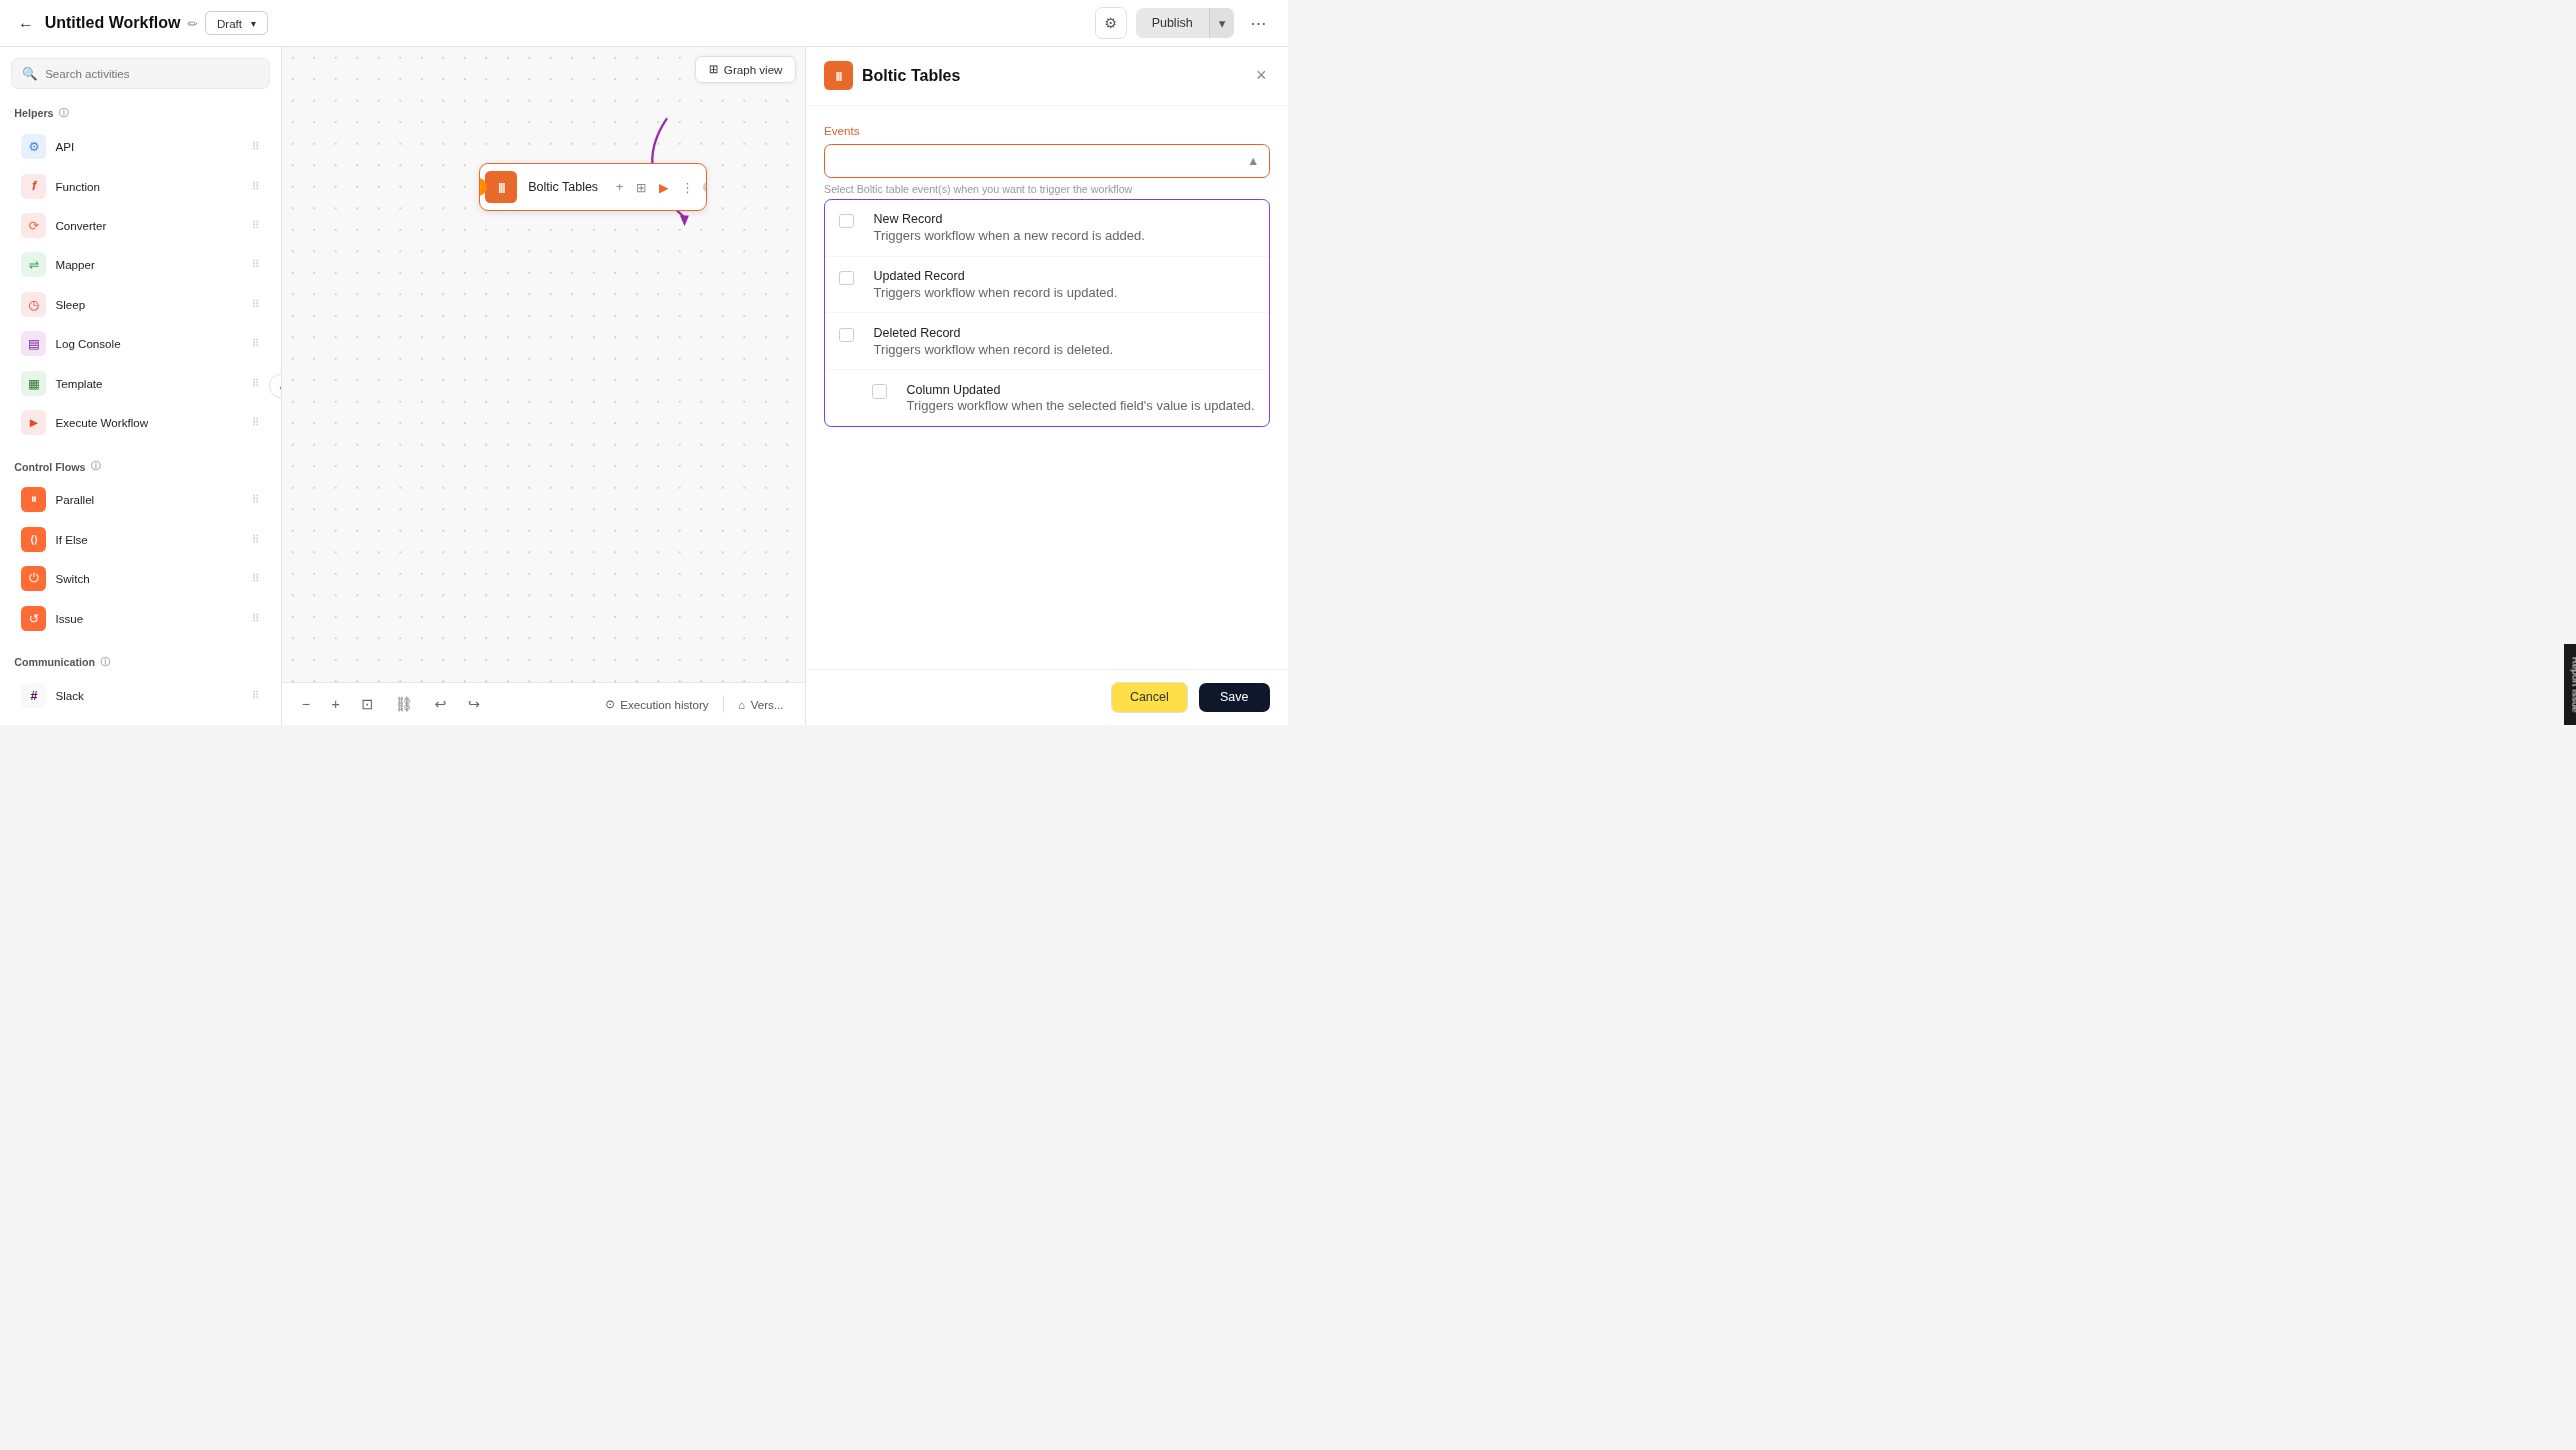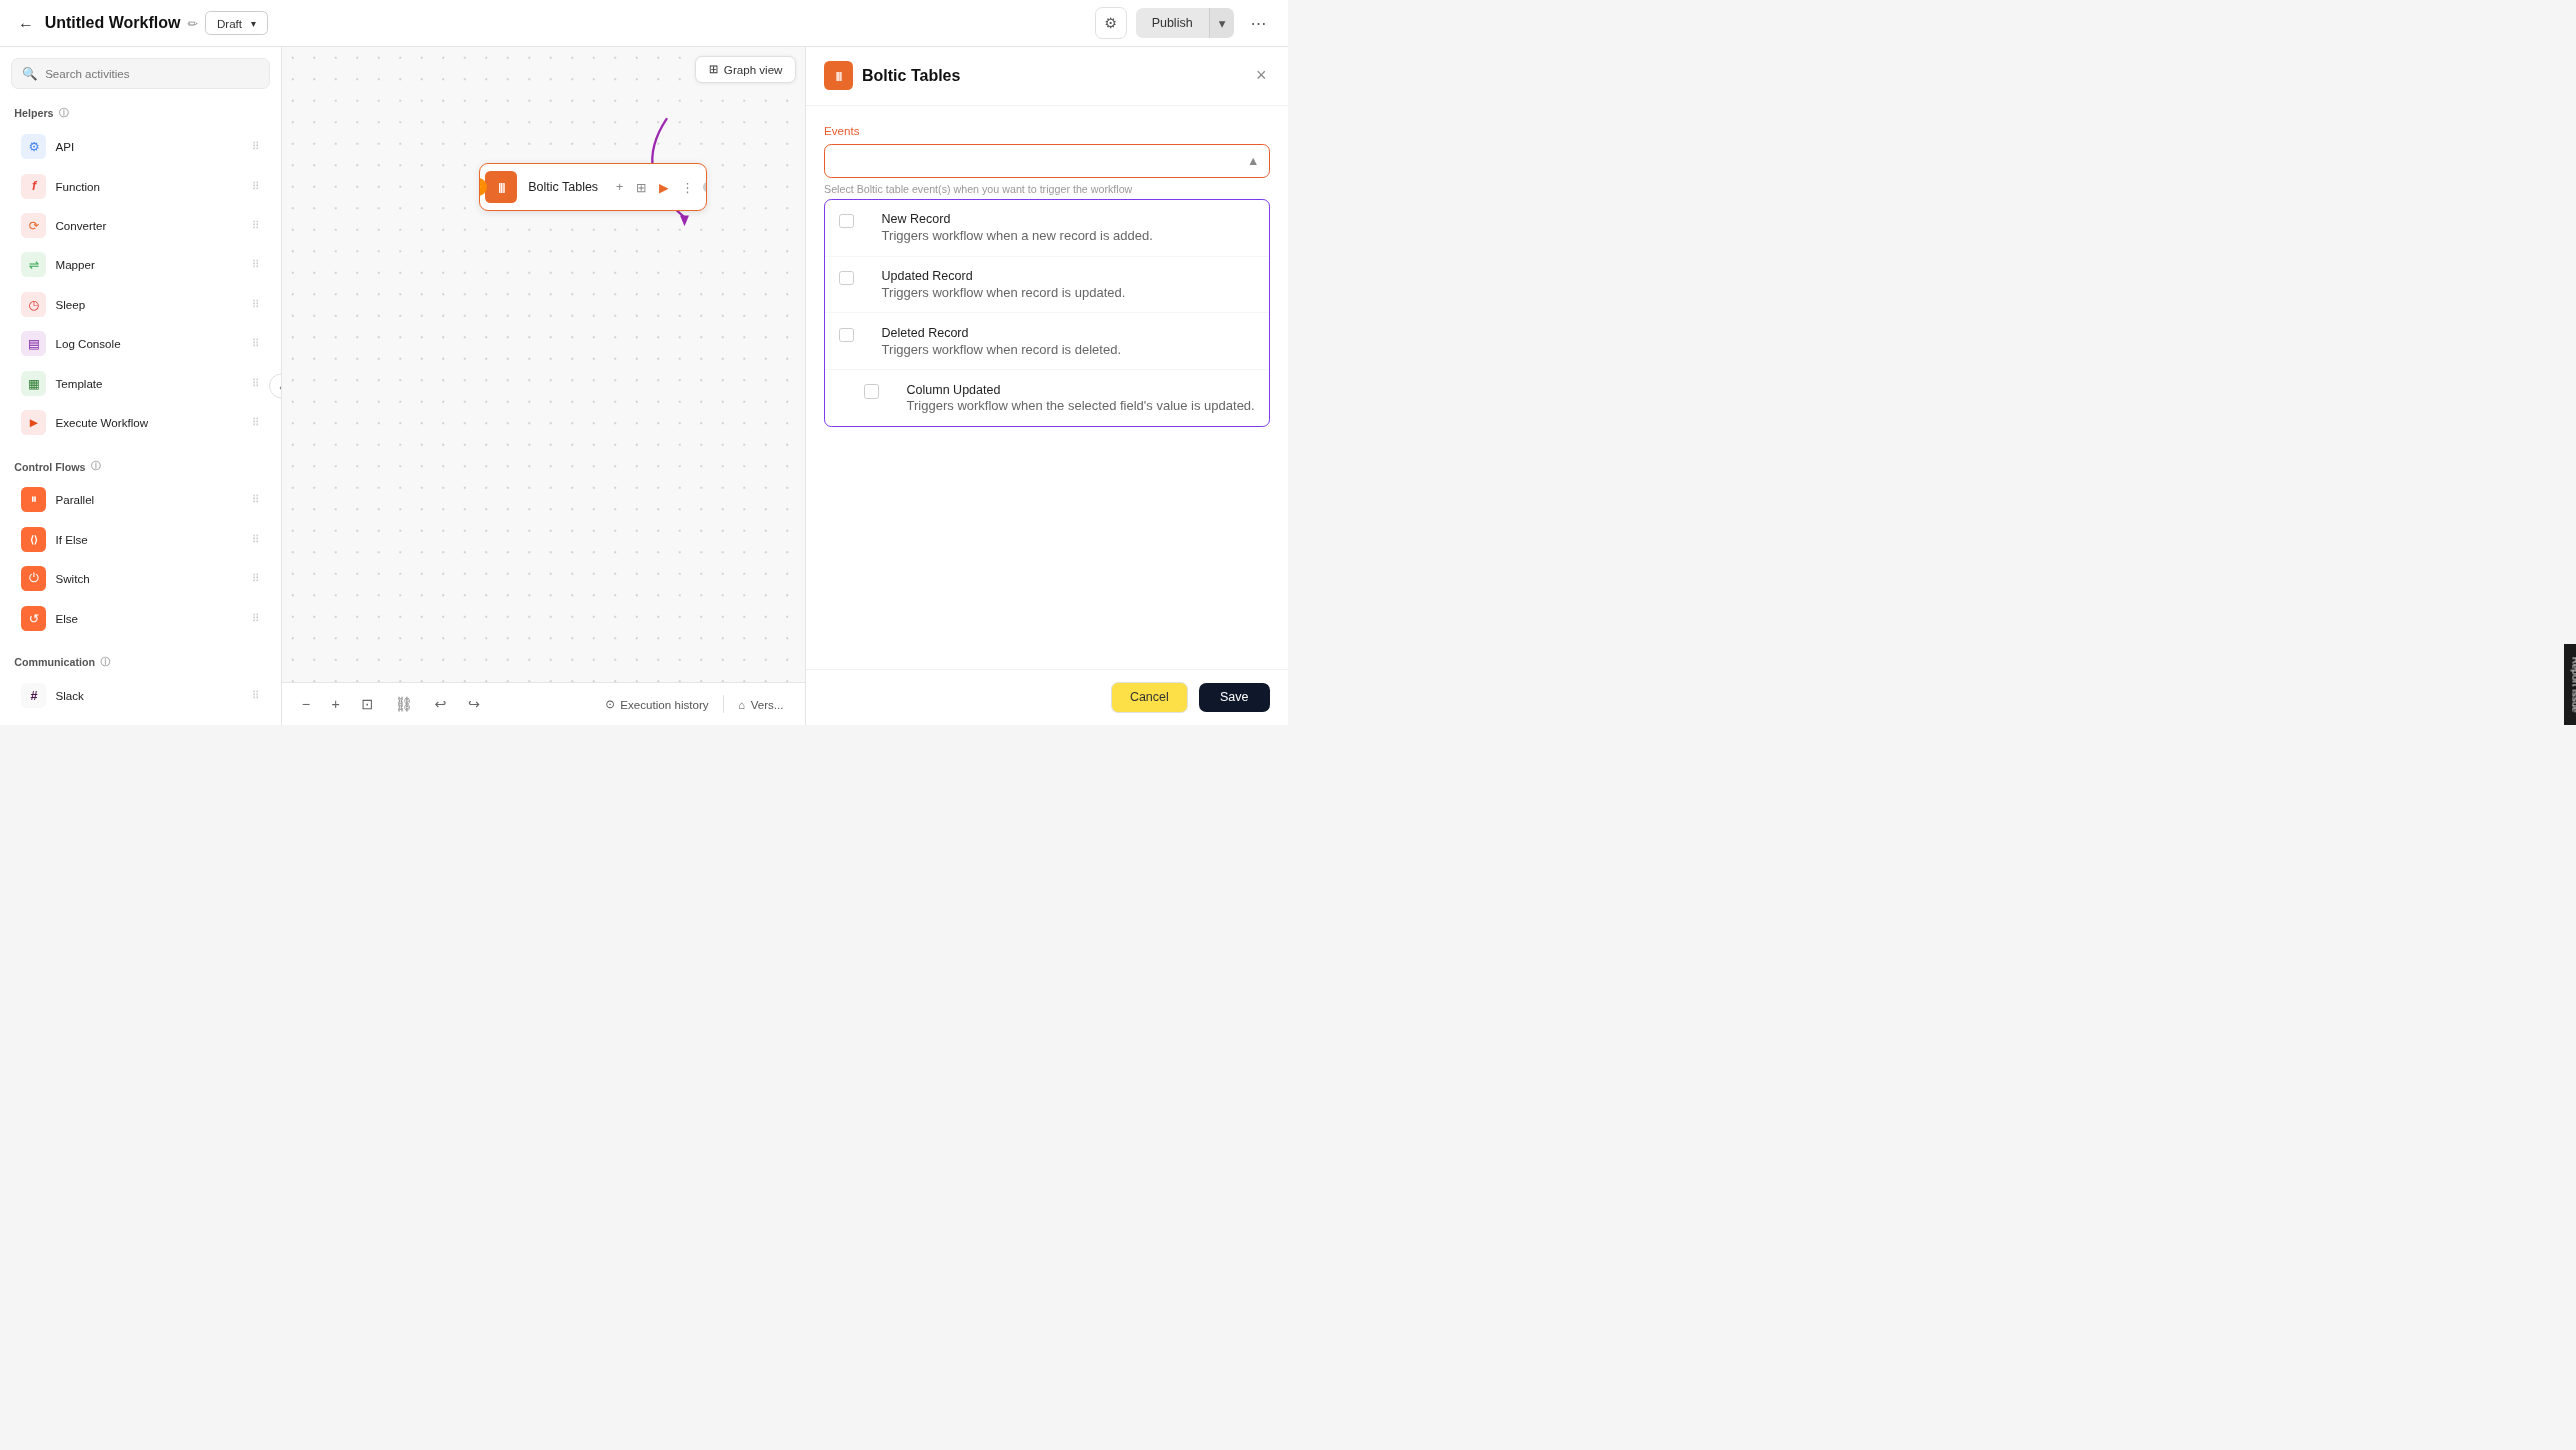--- a/index.html
+++ b/index.html
@@ -195,21 +195,21 @@
 
     
     .dropdown-options {
       border: 1.8px solid #7c3aed;
       border-radius: 7.2px;
       margin-top: 3.6px;
       overflow: hidden;
       background: #fff;
     }
     .dropdown-option {
-      display: flex; align-items: flex-start; gap: 28px;
+      display: flex; align-items: flex-start; gap: 20px;
       padding: 12.5px 14.3px;
       border-bottom: 0.9px solid #f5f5f5;
       cursor: pointer;
     }
     .dropdown-option:last-child { border-bottom: none; justify-content: flex-end; }
     .option-checkbox {
       width: 14.3px; height: 14.3px;
       border: 1.8px solid #ccc; border-radius: 2.7px;
       flex-shrink: 0; margin-top: 1.8px;
       cursor: pointer;
@@ -321,21 +321,21 @@
       <span class="sidebar-item-label">If Else</span>
       <span class="sidebar-item-drag">⠿</span>
     </div>
     <div class="sidebar-item">
       <div class="sidebar-item-icon icon-switch">⏻</div>
       <span class="sidebar-item-label">Switch</span>
       <span class="sidebar-item-drag">⠿</span>
     </div>
     <div class="sidebar-item">
       <div class="sidebar-item-icon icon-loop">↺</div>
-      <span class="sidebar-item-label">Else</span>
+      <span class="sidebar-item-label">Issue</span>
       <span class="sidebar-item-drag">⠿</span>
     </div>
 
     <div class="sidebar-divider"></div>
 
     <div class="section-header">
       <span>Communication</span>
       <span class="info-icon">ⓘ</span>
     </div>
     <div class="sidebar-item">

